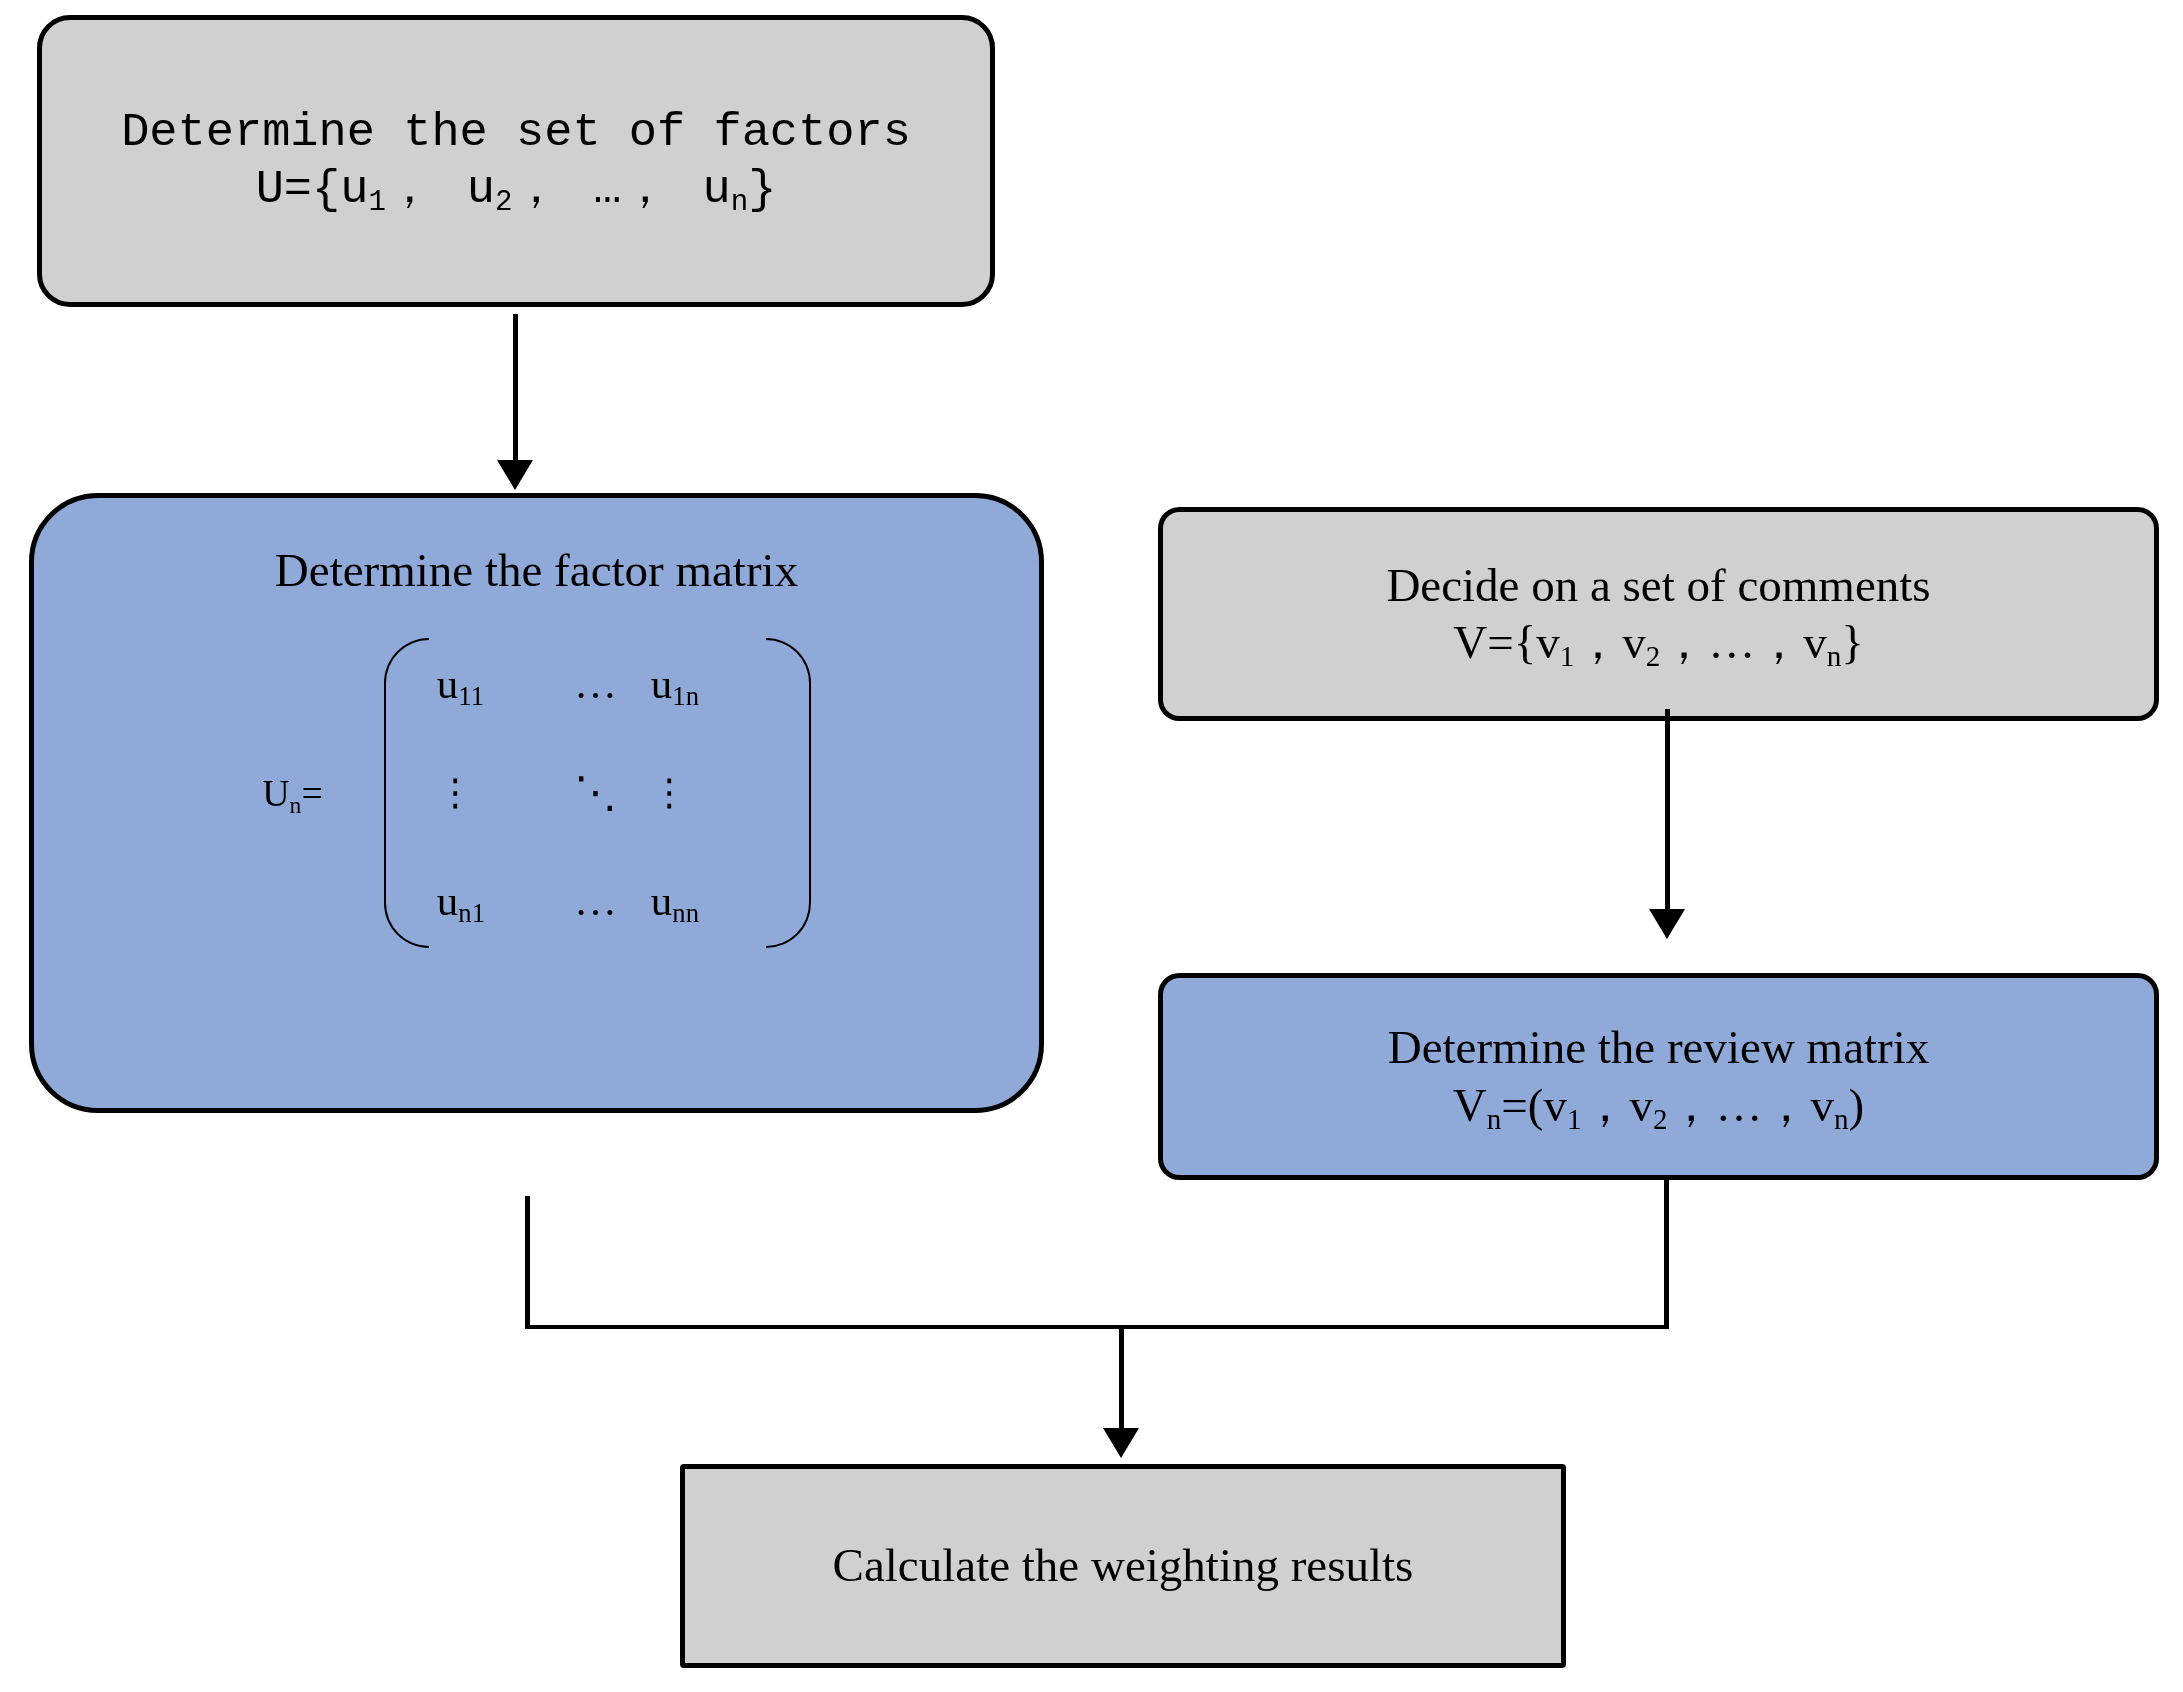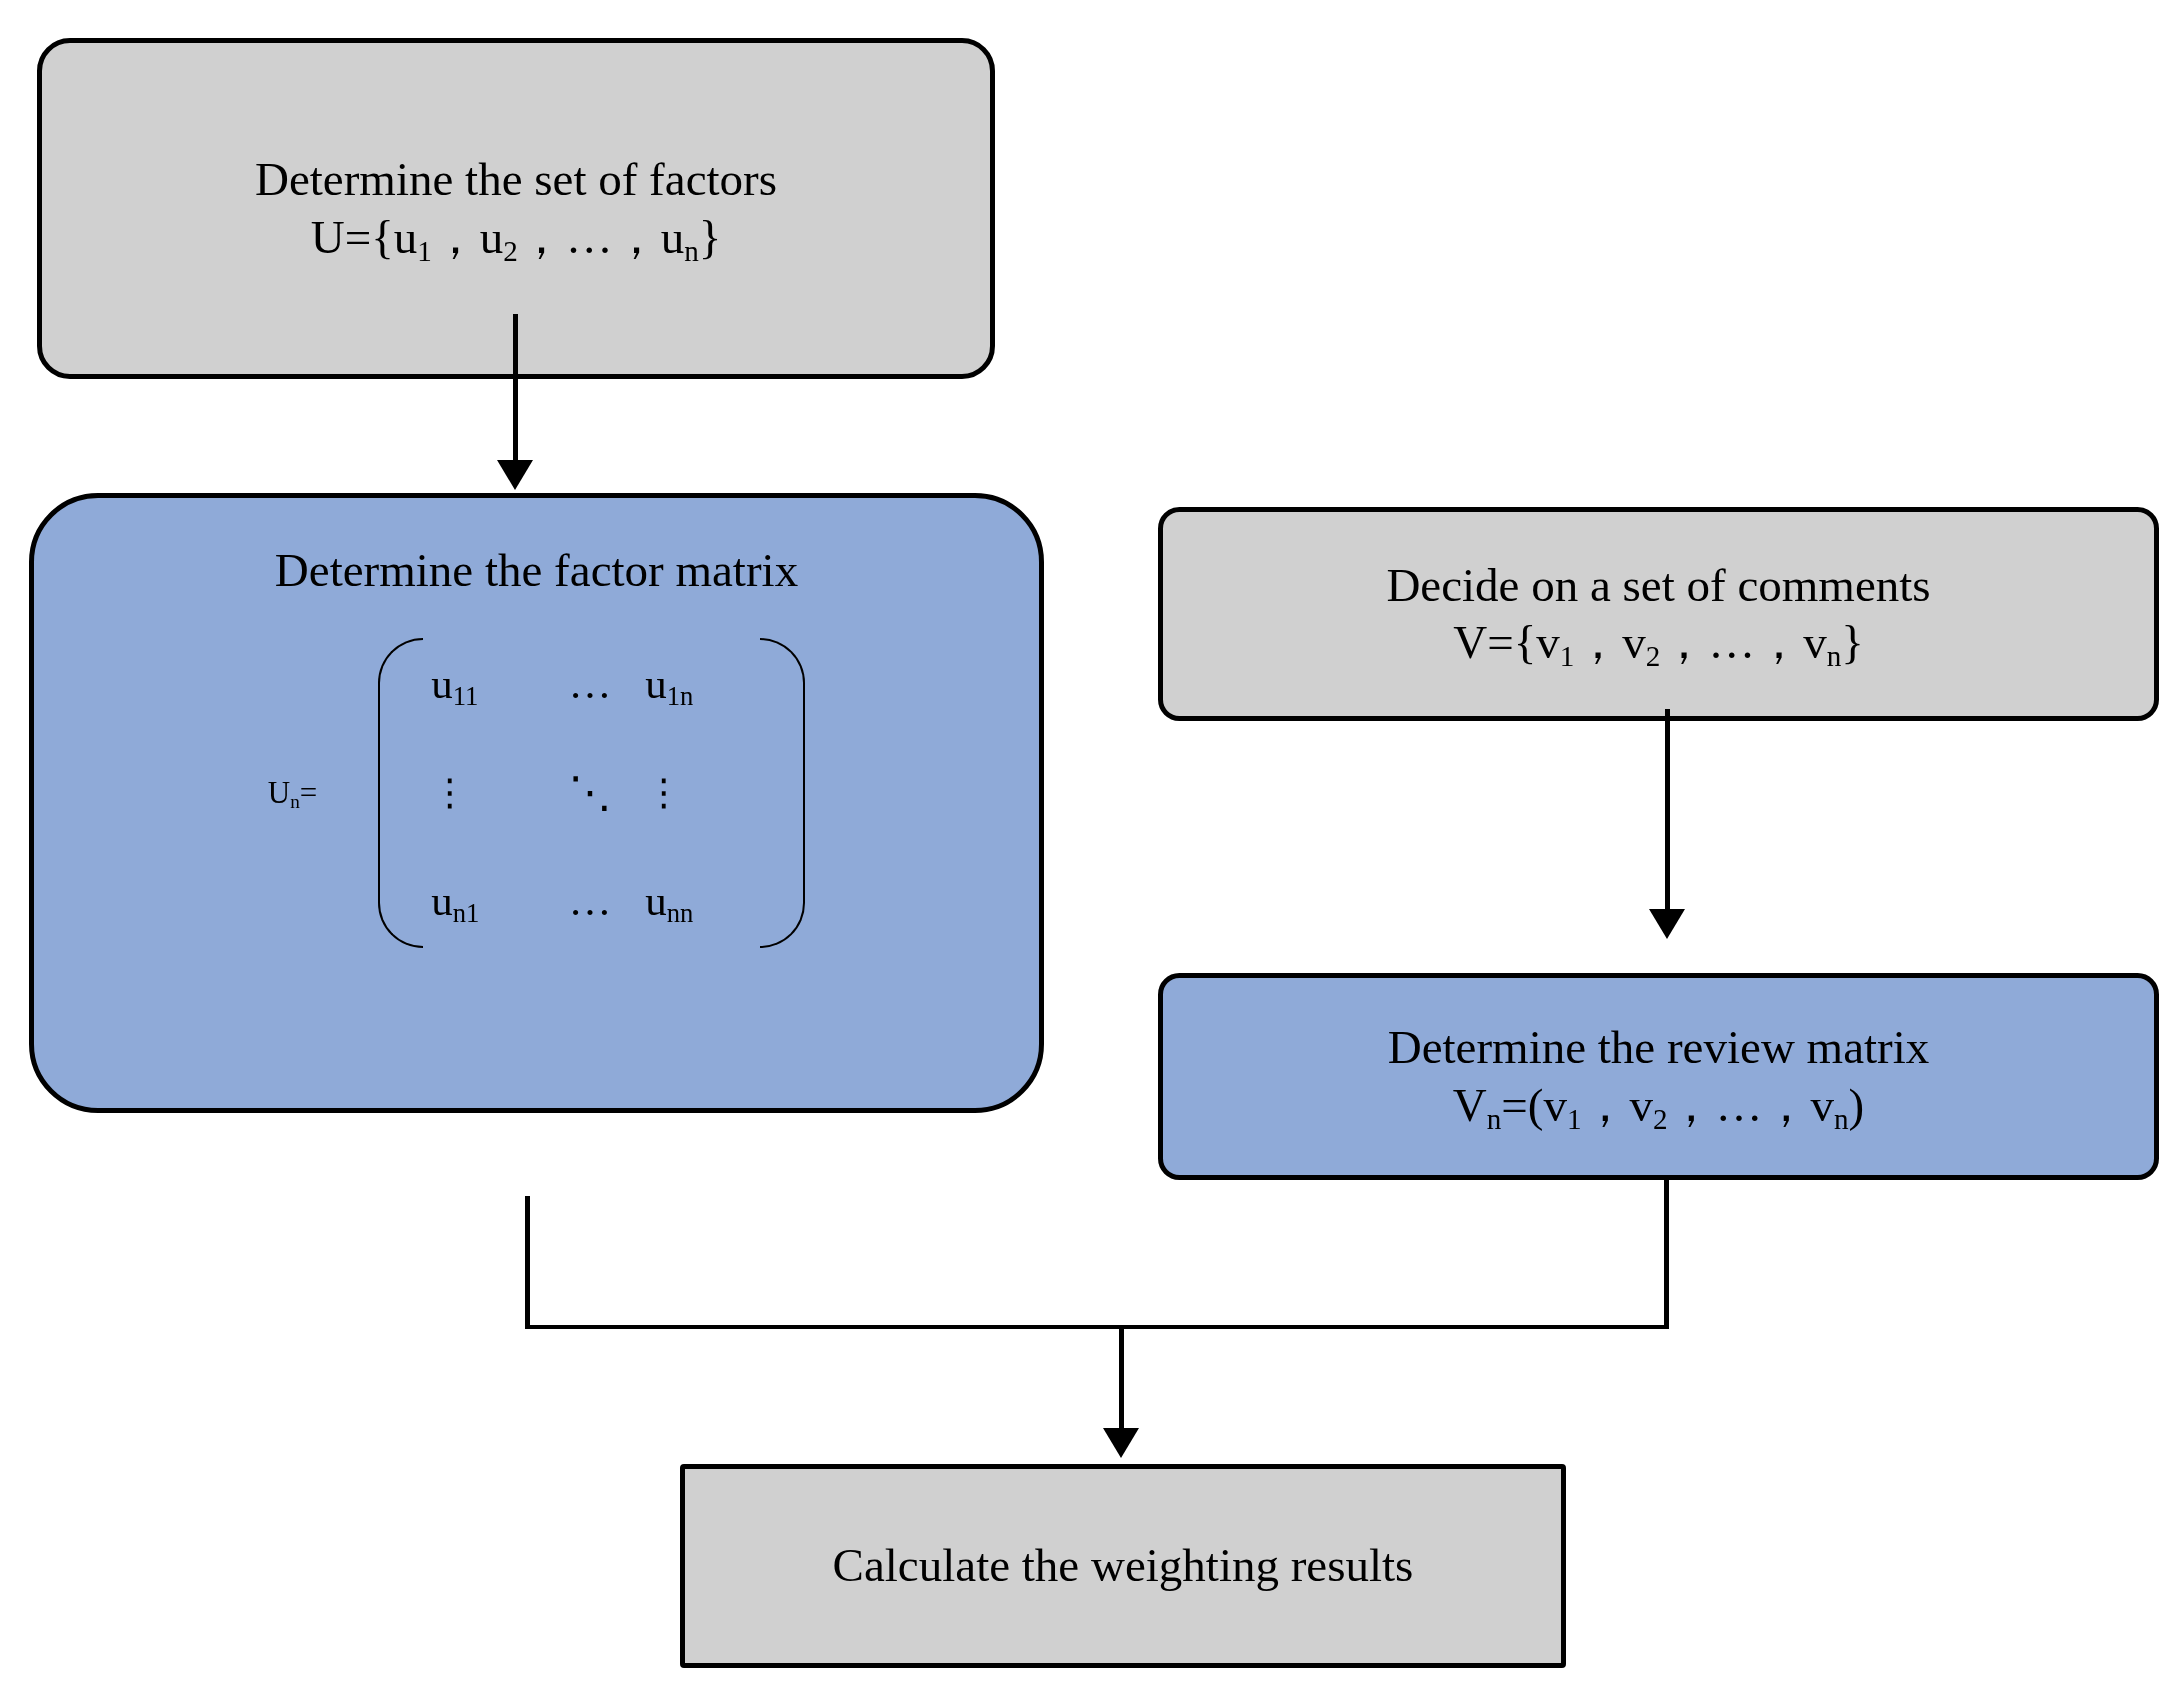--- a/index.html
+++ b/index.html
@@ -24,32 +24,32 @@
 
   .ttl{white-space:nowrap;}
   .formula{white-space:nowrap;}
 
   sub{font-size:0.62em;vertical-align:-0.28em;line-height:0;}
 
   
   .cma{display:inline-block;width:0.52em;text-align:left;}
 
   
-  #box-factors{left:37px;top:38px;width:958px;height:341px;border-radius:33px;font-size:47px;}
+  #box-factors{left:37px;top:15px;width:958px;height:292px;border-radius:33px;font-size:47px;font-family:Liberation Mono, monospace;}
   #box-factor-matrix{left:29px;top:493px;width:1015px;height:620px;border-radius:69px;font-size:47px;justify-content:flex-start;padding-top:44px;}
   #box-comments{left:1158px;top:495px;width:1001px;height:214px;border-radius:21.4px;font-size:47px;margin-top:12px;}
   #box-review-matrix{left:1158px;top:973px;width:1001px;height:207px;border-radius:21.4px;font-size:47px;}
   #box-results{left:680px;top:1464px;width:886px;height:204px;border-radius:4px;font-size:47px;}
 
   
   .matrix-wrap{
     display:flex;align-items:center;justify-content:center;
     margin-top:39px;width:100%;
   }
-  .mat-label{font-size:31px;margin-right:61px;}
+  .mat-label{font-size:38px;margin-right:61px;}
   .bracket{
     position:relative;
     padding:20px 53px;
     display:flex;flex-direction:column;
     gap:56px;align-items:center;
   }
   .bracket::before,.bracket::after{
     content:"";position:absolute;top:0;bottom:0;width:43px;
     border-top:2.1px solid #000;border-bottom:2.1px solid #000;
   }

